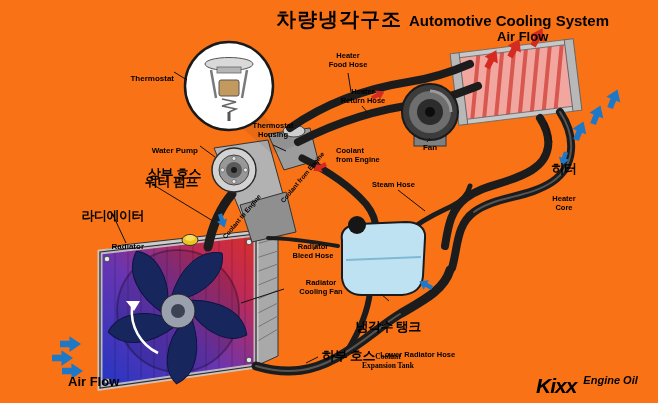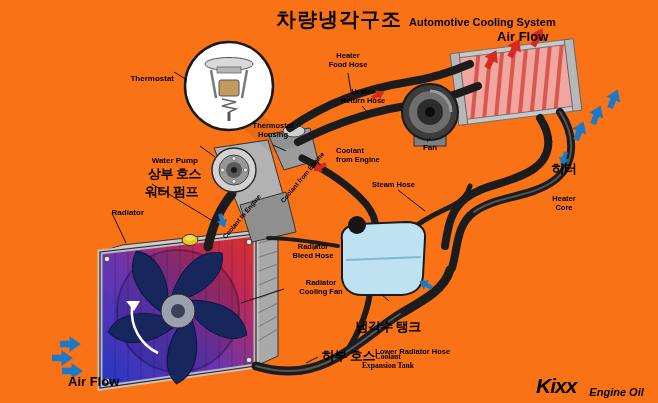--- a/index.html
+++ b/index.html
@@ -8,23 +8,23 @@
   .art{position:absolute;left:0;top:0;z-index:1;}
   .lbl{position:absolute;z-index:3;color:#000;white-space:pre-line;line-height:1.18;}
   .en{font-size:8px;font-weight:700;}
   .en-sm{font-size:7.5px;font-weight:700;}
   .ko{font-size:13px;font-weight:700;letter-spacing:-0.5px;}
   .tc{text-align:center;}
   .tr{text-align:right;}
   .rot{transform-origin:0 50%;transform:rotate(-50deg);font-size:6.5px;font-weight:700;white-space:nowrap;}
   .title-row{position:absolute;left:276px;top:6px;z-index:3;display:flex;align-items:baseline;gap:7px;}
   .title-ko{font-size:20px;font-weight:700;letter-spacing:1px;}
-  .title-en{font-size:11px;font-weight:700;}
-  .row{display:flex;align-items:flex-start;white-space:nowrap;}
-  .brand{position:absolute;left:536px;top:374px;z-index:3;display:flex;align-items:flex-end;gap:13px;font-style:italic;}
+  .title-en{font-size:15px;font-weight:700;}
+  .row{display:flex;align-items:center;gap:5px;white-space:nowrap;}
+  .brand{position:absolute;left:536px;top:374px;z-index:3;display:flex;align-items:flex-start;gap:7px;font-style:italic;}
   .brand-name{font-size:21px;font-weight:800;letter-spacing:-1px;}
   .brand-suffix{font-size:11px;font-weight:700;}
   .af{font-size:13px;font-weight:700;}
 </style>
 </head>
 <body>
 
 <div class="stage">
 
   <svg class="art" width="658" height="403" viewBox="0 0 658 403">
@@ -176,34 +176,35 @@
 Return Hose</div>
 
   <div class="lbl en tc" style="left:413px;top:143px;width:34px;">Fan</div>
 
   <div class="lbl tc" style="left:536px;top:142px;width:56px;">
     <div class="ko">히터</div>
     <div class="en-sm">Heater
 Core</div>
   </div>
 
-  <div class="lbl tr" style="left:116px;top:137px;width:82px;">
+  <div class="lbl tr" style="left:116px;top:127px;width:82px;">
     <div class="en">Water Pump</div>
     <div class="ko">워터 펌프</div>
   </div>
 
   <div class="lbl en-sm tc" style="left:238px;top:122px;width:70px;">Thermostat
 Housing</div>
 
   <div class="lbl en-sm" style="left:336px;top:147px;width:70px;">Coolant
 from Engine</div>
 
   <div class="lbl ko" style="left:148px;top:166px;">상부 호스</div>
 
   <div class="lbl tr" style="left:64px;top:189px;width:80px;">
+    <div class="ko">라디에이터</div>
     <div class="en">Radiator</div>
   </div>
 
   <div class="lbl rot" style="left:282px;top:198px;">Coolant from Engine</div>
   <div class="lbl rot" style="left:224px;top:234px;">Coolant to Engine</div>
 
   <div class="lbl en-sm" style="left:372px;top:181px;">Steam Hose</div>
 
   <div class="lbl en-sm tc" style="left:282px;top:243px;width:62px;">Radiator
 Bleed Hose</div>

